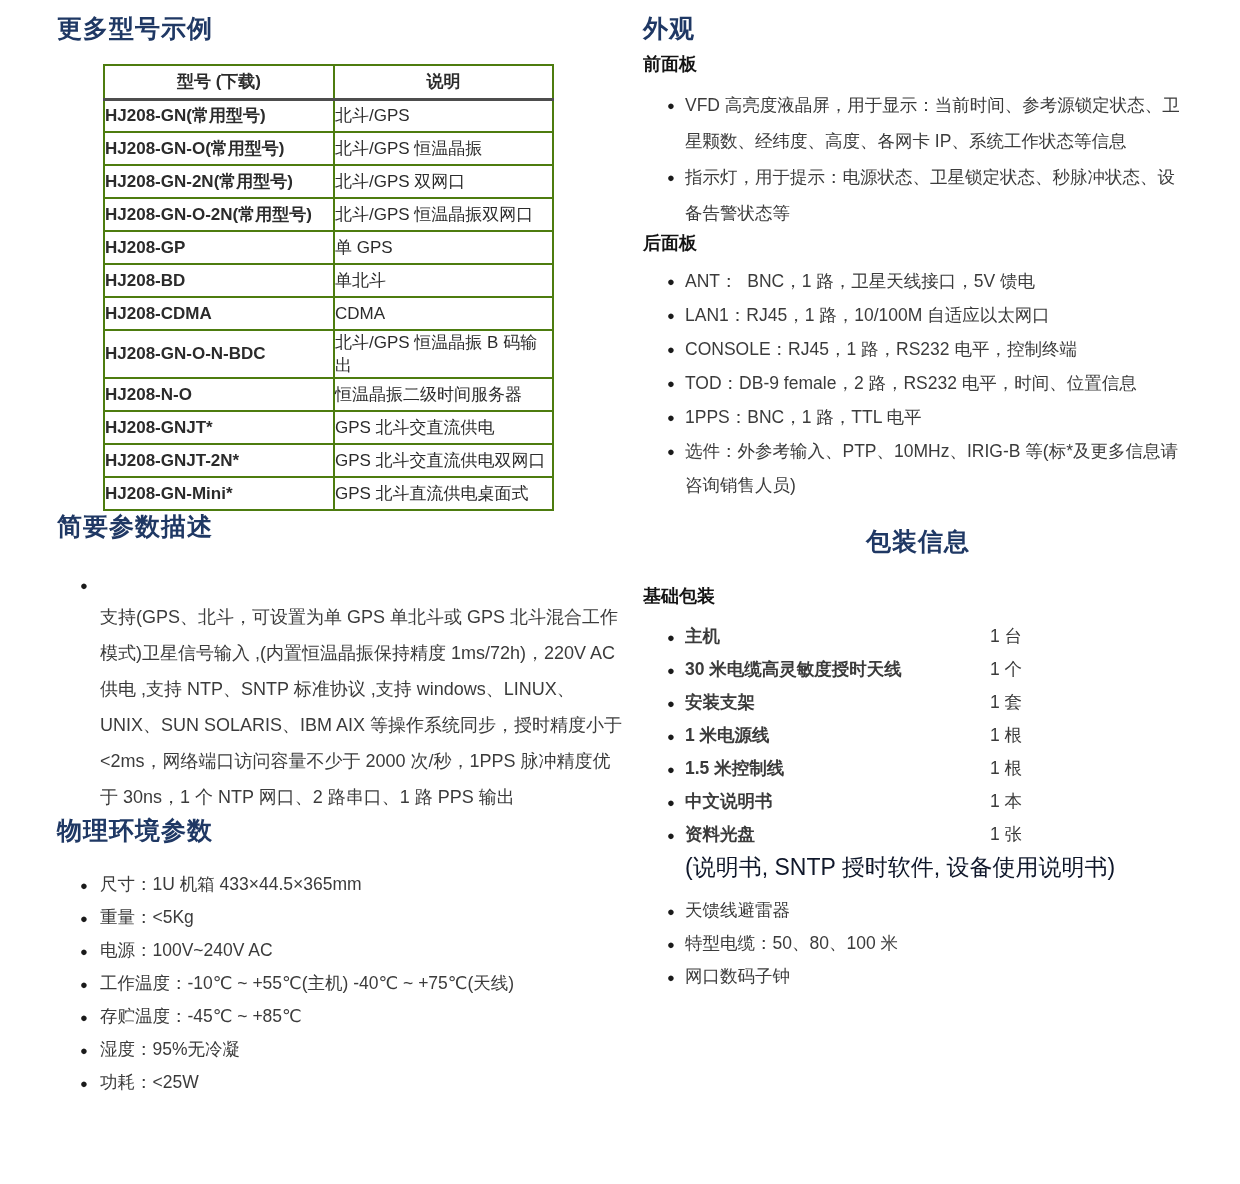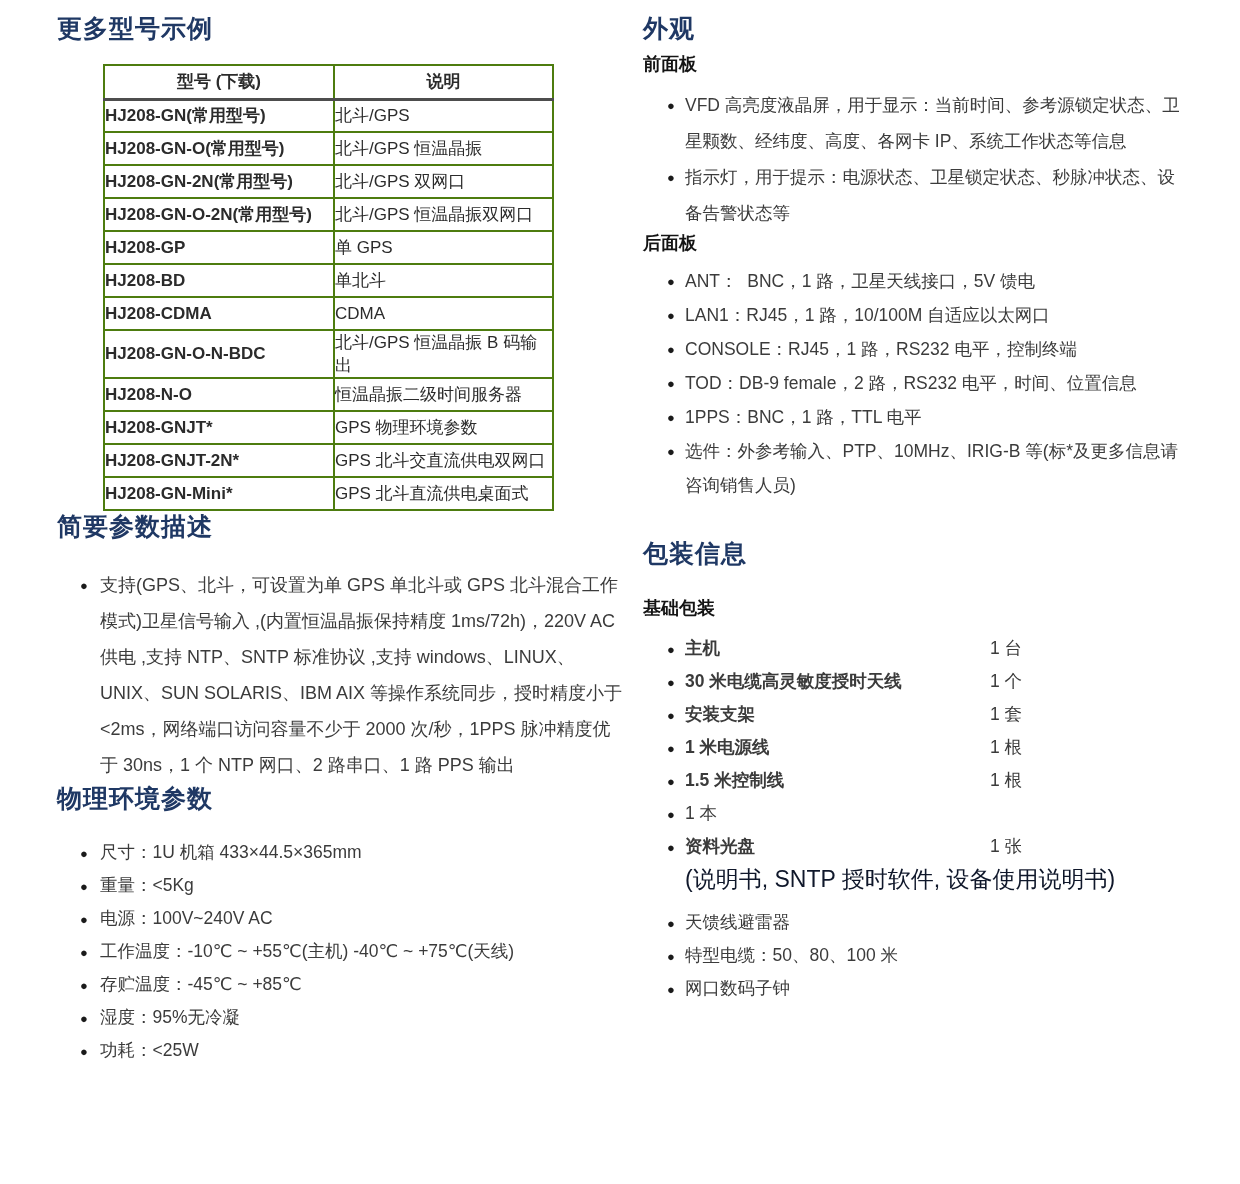--- a/index.html
+++ b/index.html
@@ -53,39 +53,39 @@
     flex: none; color: #1a1a1a; font-size: 13px;
     transform: translateY(1px);
   }
   .txt { white-space: pre-wrap; }
 
   
   .col-left ul.blist { padding-left: 23px; }
   .col-left .dot { width: 20px; }
   ul.para-list { margin-top: 26px; }
   ul.para-list li { font-size: 18px; line-height: 36px; }
-  ul.para-list .txt { width: 523px; }
+  ul.para-list .txt { width: 523px; margin-top: 32px; }
   ul.phys-list { margin-top: 23px; }
   ul.phys-list li { font-size: 17.5px; line-height: 33px; }
 
   .gap-brief { margin-top: 95px; }
   .gap-phys  { margin-top: 42px; }
 
   
   .col-right ul.blist { padding-left: 24px; }
   .col-right .dot { width: 18px; }
   .col-right h3.gap { margin-top: 9px; }
   ul.front-list { margin-top: 11px; }
   ul.front-list li { font-size: 17.5px; line-height: 36px; }
   ul.front-list .txt { width: 506px; }
   ul.rear-list { margin-top: 9px; }
   ul.rear-list li { font-size: 17.5px; line-height: 34px; }
   ul.rear-list .txt { width: 506px; }
 
-  h2.packaging { margin-top: 36px; }
+  h2.packaging { margin-top: 24px; text-align: center; }
   h3.basicpack { margin-top: 28px; }
   ul.pack-list { margin-top: 12px; }
   ul.pack-list li { font-size: 17.5px; line-height: 33px; }
   ul.pack-list .name { width: 305px; flex: none; white-space: pre-wrap; font-weight: bold; }
   ul.pack-list .qty { flex: none; white-space: pre-wrap; }
   .pack-note {
     font-size: 23px; line-height: 33px;
     padding-left: 42px; color: #0f172a; white-space: pre-wrap;
   }
   h3.optional { margin-top: 7px; }
@@ -154,21 +154,21 @@
             <td class="desc">北斗/GPS 恒温晶振 B 码输出</td>
           </tr>
 
           <tr>
             <td class="model">HJ208-N-O</td>
             <td class="desc">恒温晶振二级时间服务器</td>
           </tr>
 
           <tr>
             <td class="model">HJ208-GNJT*</td>
-            <td class="desc">GPS 物理环境参数</td>
+            <td class="desc">GPS 北斗交直流供电</td>
           </tr>
 
           <tr>
             <td class="model">HJ208-GNJT-2N*</td>
             <td class="desc">GPS 北斗交直流供电双网口</td>
           </tr>
 
           <tr>
             <td class="model">HJ208-GN-Mini*</td>
             <td class="desc">GPS 北斗直流供电桌面式</td>
@@ -313,20 +313,21 @@
         </li>
 
         <li>
           <span class="dot">●</span>
           <span class="name">1.5 米控制线</span>
           <span class="qty">1 根</span>
         </li>
 
         <li>
           <span class="dot">●</span>
+          <span class="name">中文说明书</span>
           <span class="qty">1 本</span>
         </li>
 
         <li>
           <span class="dot">●</span>
           <span class="name">资料光盘</span>
           <span class="qty">1 张</span>
         </li>
       </ul>
 

